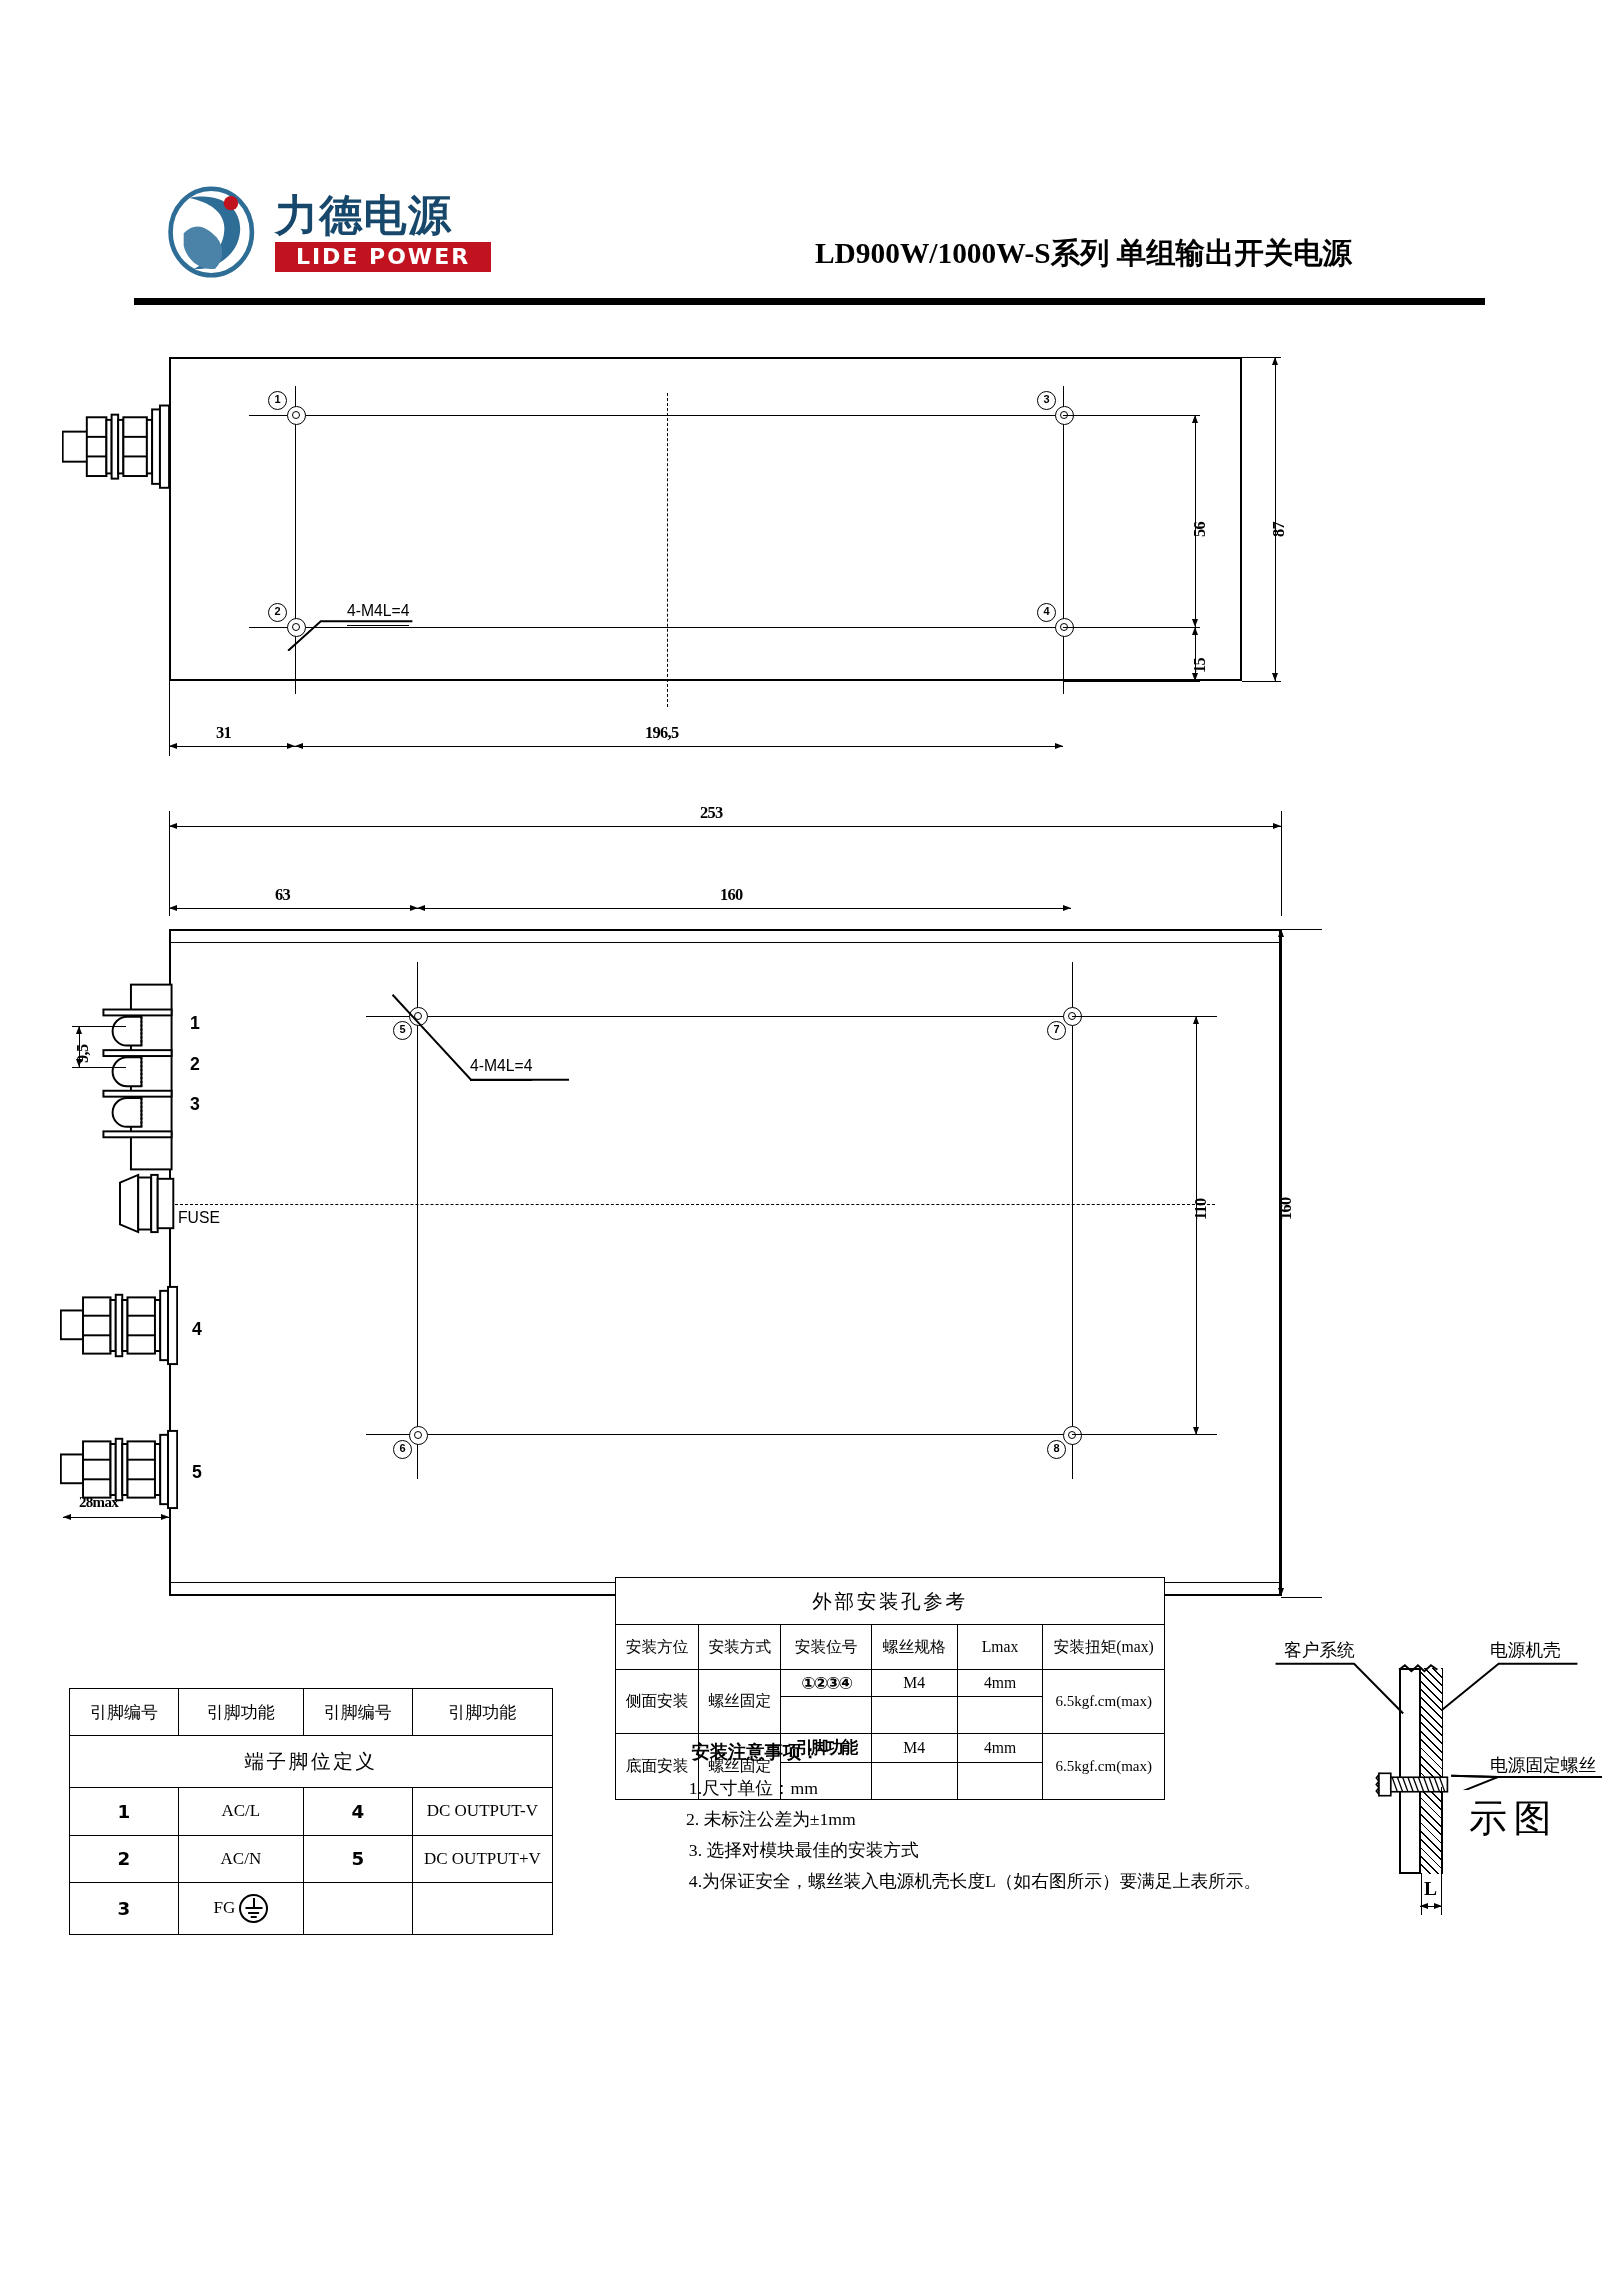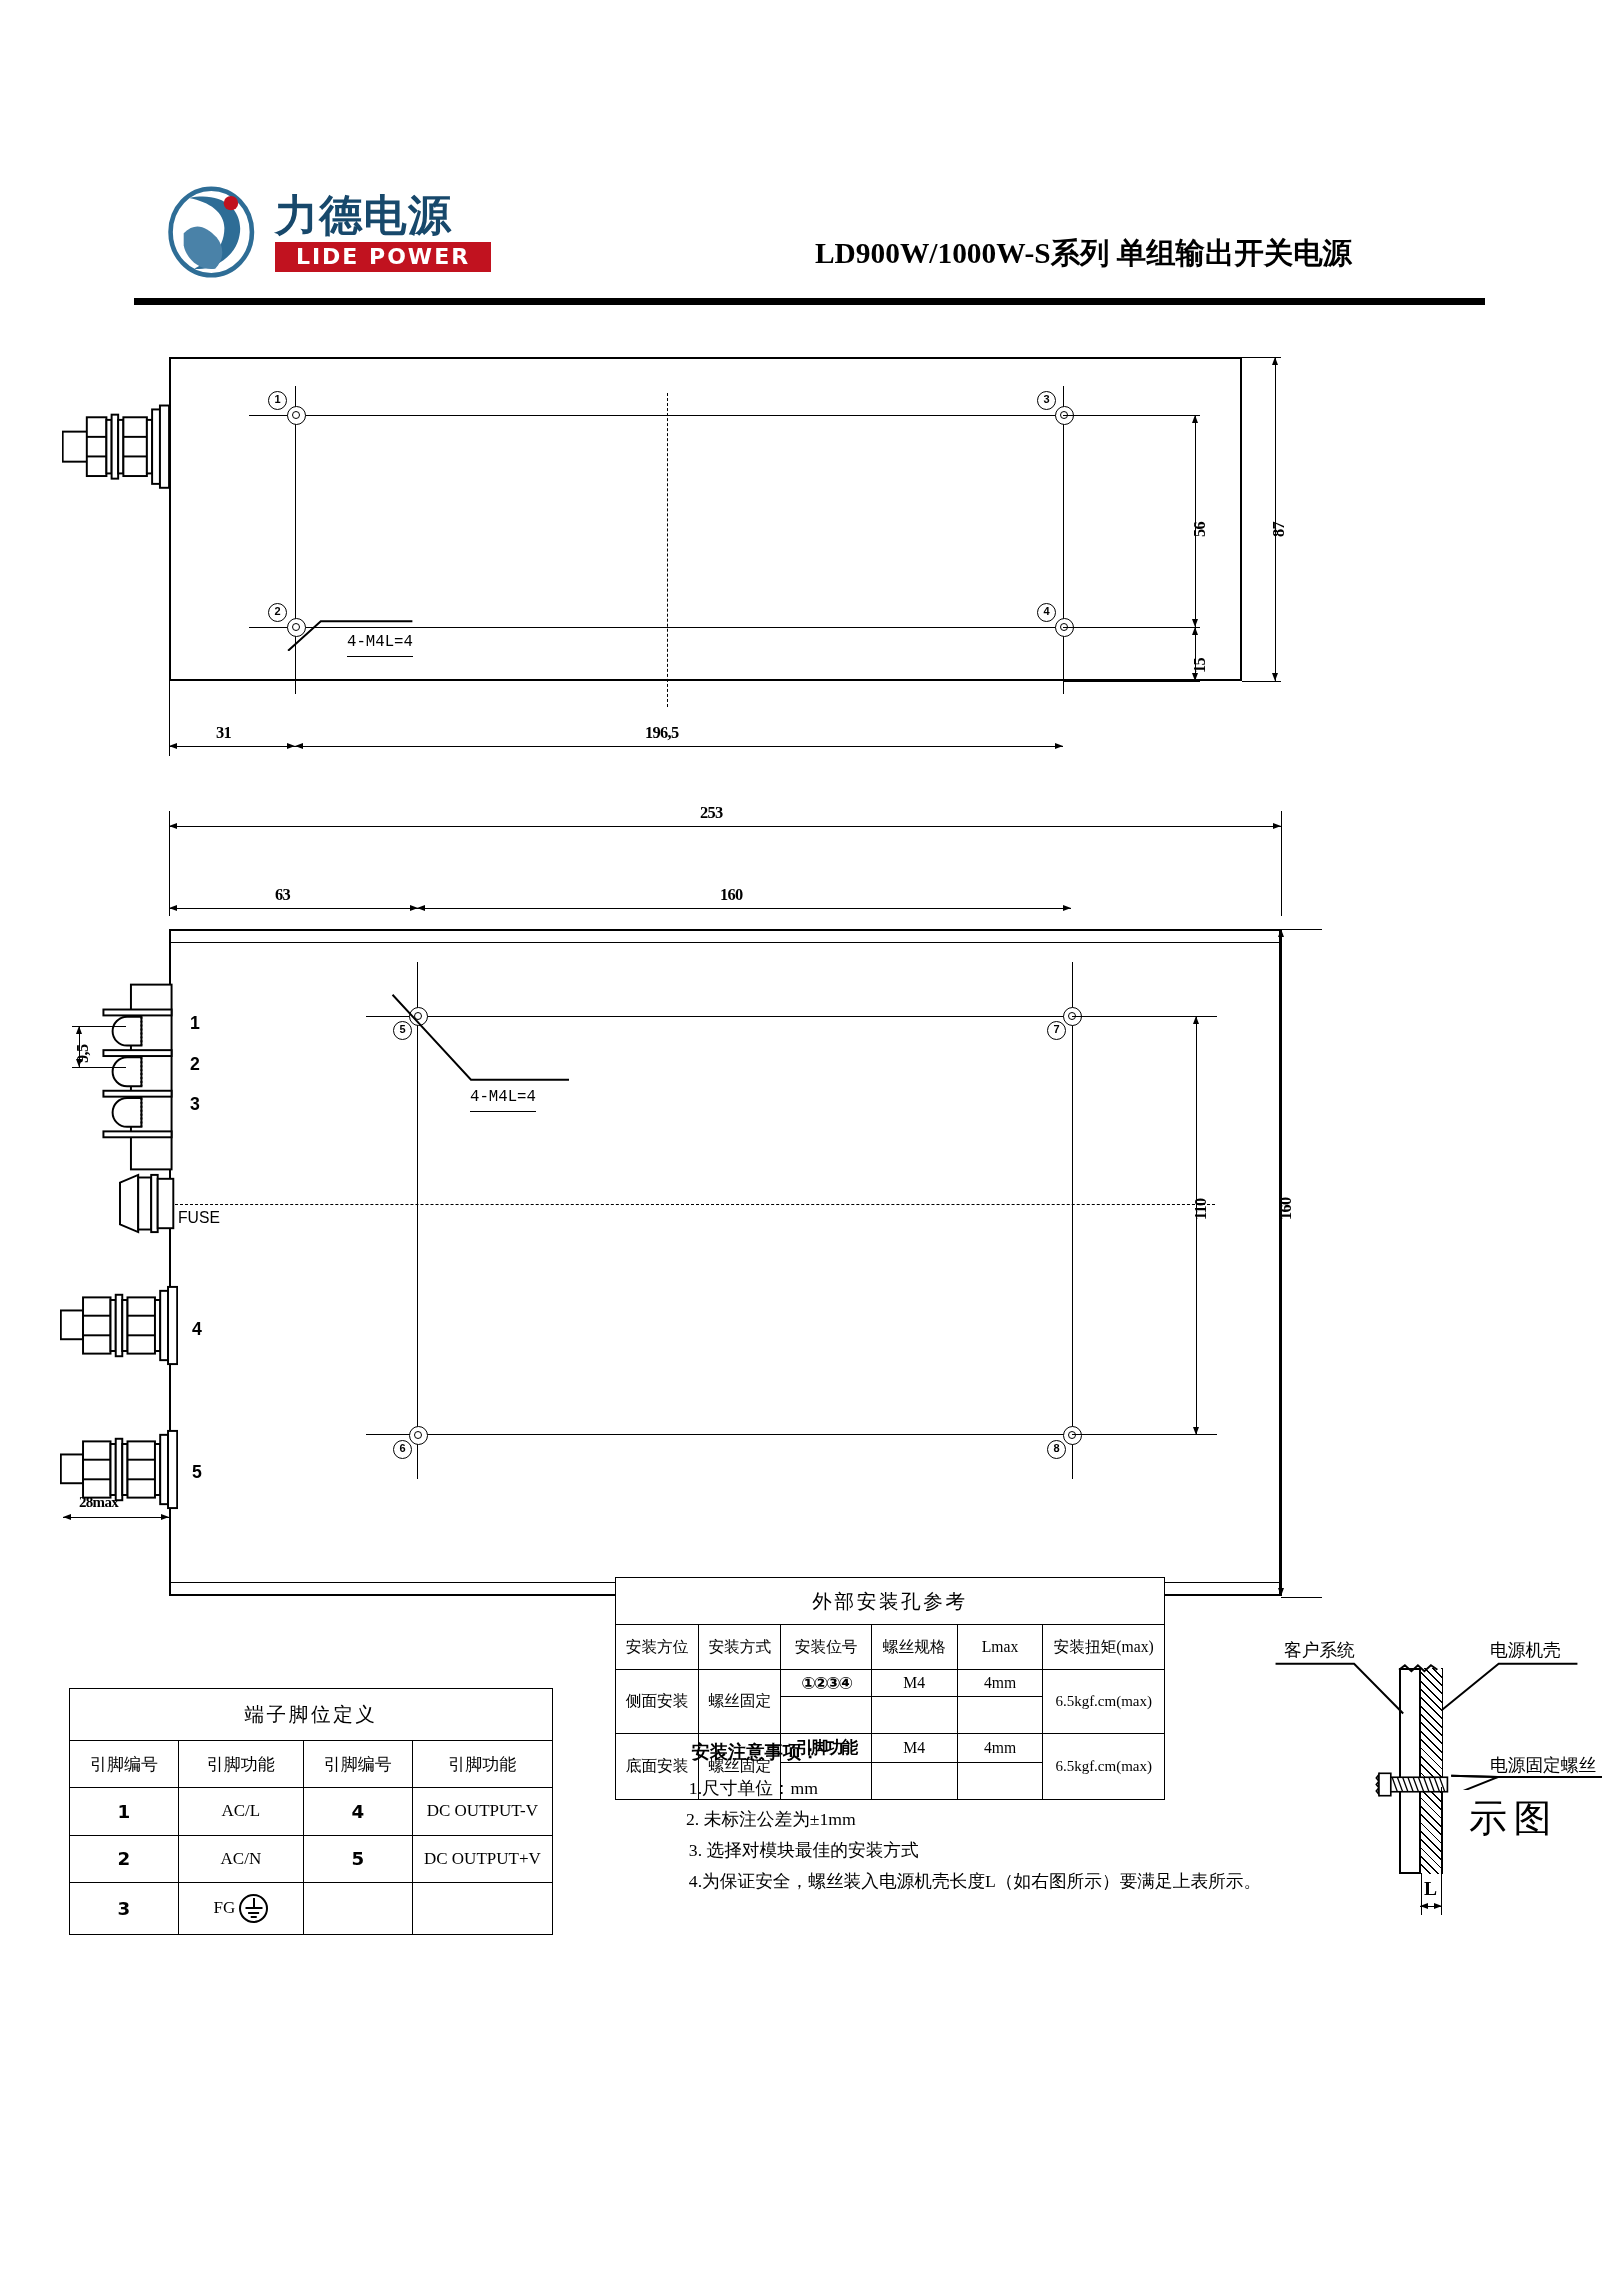--- a/index.html
+++ b/index.html
@@ -27,22 +27,22 @@
   
   .ln{position:absolute;background:#000;}
   .hl{height:1.3px;}           
   .vl{width:1.3px;}
   .box{position:absolute;border:2px solid #000;box-sizing:border-box;}
   .dim{position:absolute;font-family:"Liberation Serif",serif;font-weight:bold;
        font-size:16.4px;letter-spacing:-0.7px;}
   .dimv{position:absolute;font-family:"Liberation Serif",serif;font-weight:bold;
         font-size:16.4px;transform-origin:left top;transform:rotate(-90deg);letter-spacing:-0.7px;}
   .lbl{position:absolute;font-family:"Liberation Sans",sans-serif;font-weight:bold;font-size:17.7px;}
-  .callout{position:absolute;font-family:Liberation Mono, monospace;font-size:15.7px;
-           border-bottom:1.3px solid #000;padding-bottom:5px;white-space:nowrap;margin-top:31px;}
+  .callout{position:absolute;font-family:Liberation Sans, sans-serif;font-size:15.7px;
+           border-bottom:1.3px solid #000;padding-bottom:5px;white-space:nowrap;}
   .cnum{position:absolute;width:17px;height:17px;border:1.6px solid #000;border-radius:50%;
         font-family:"Liberation Sans",sans-serif;font-size:11px;font-weight:bold;
         text-align:center;line-height:15px;background:#fff;}
   .hole{position:absolute;width:17px;height:17px;border:1.6px solid #000;border-radius:50%;background:#fff;}
   .hole::before{content:"";position:absolute;left:3.9px;top:3.9px;width:6.5px;height:6.5px;
                 border:1.6px solid #000;border-radius:50%;}
   .dash{position:absolute;height:0;border-top:1.6px dashed #000;}
   .dashv{position:absolute;width:0;border-left:1.6px dashed #000;}
 
   
@@ -308,27 +308,27 @@
 
     <div class="ln hl" style="left:1281px;top:929px;width:41px;"></div>
     <div class="ln hl" style="left:1281px;top:1597px;width:41px;"></div>
     <div class="dimlinev" style="left:1281px;top:929px;height:667px;"></div>
     <div class="dimv" style="left:1276px;top:1220px;">160</div>
   </div>
 
   <table class="dt" style="left:69px;top:1688px;width:484px;">
     <tbody>
         <tr>
-      <td class="ttl" colspan="4" style="height:46px;">端子脚位定义</td>
-    </tr>
-    <tr>
       <td style="width:111px;height:41px;">引脚编号</td>
       <td style="width:124px;">引脚功能</td>
       <td style="width:111px;">引脚编号</td>
       <td style="width:137px;">引脚功能</td>
+    </tr>
+    <tr>
+      <td class="ttl" colspan="4" style="height:46px;">端子脚位定义</td>
     </tr>
     <tr>
       <td class="num" style="height:41px;">1</td>
       <td>AC/L</td>
       <td class="num">4</td>
       <td>DC OUTPUT-V</td>
     </tr>
     <tr>
       <td class="num" style="height:41px;">2</td>
       <td>AC/N</td>

